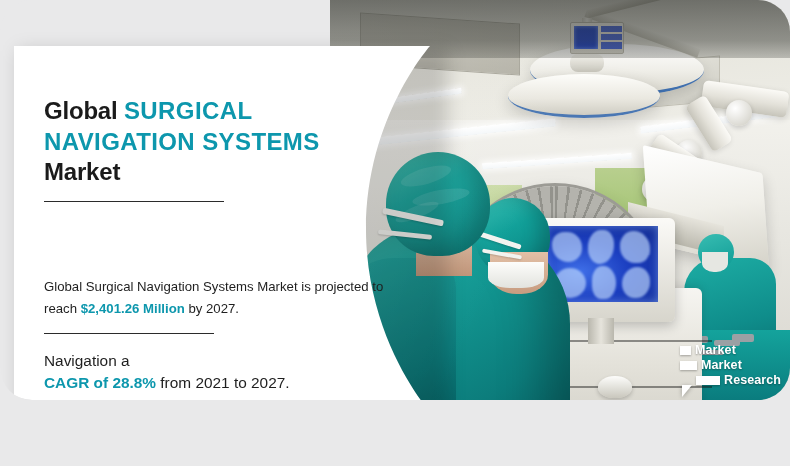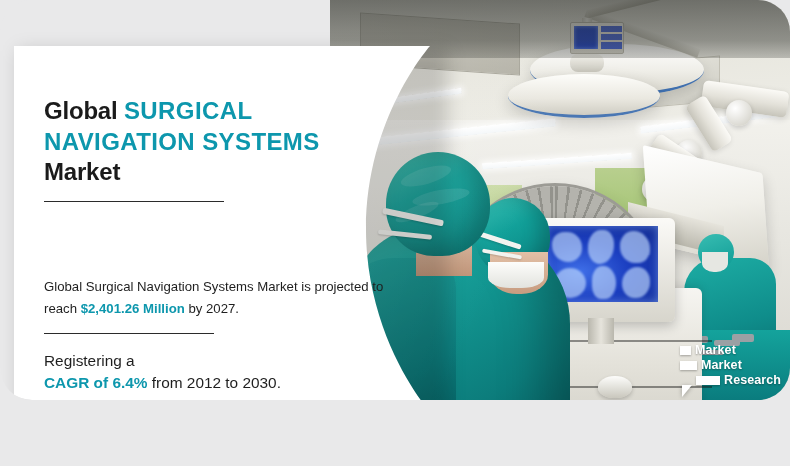--- a/index.html
+++ b/index.html
@@ -667,21 +667,21 @@
 
     <h1 class="title"><span>Global </span><span class="hl">SURGICAL NAVIGATION SYSTEMS</span><span> Market</span></h1>
 
 
     <div class="rule"></div>
 
     <p class="para"><span>Global Surgical Navigation Systems Market is projected to reach </span><span class="hl">$2,401.26 Million</span><span> by 2027.</span></p>
 
     <div class="rule r2"></div>
 
-    <p class="para2"><span class="l1">Registering a</span><span class="hl">CAGR of 6.4%</span><span> from 2012 to 2030.</span></p>
+    <p class="para2"><span class="l1">Navigation a</span><span class="hl">CAGR of 28.8%</span><span> from 2021 to 2027.</span></p>
   </div>
 
   <div class="logo">
     <div class="logo-bubble"></div>
     <div class="logo-row lr1">
       <span class="logo-bar lb1"></span>
       <span>Market</span>
     </div>
     <div class="logo-row lr2">
       <span class="logo-bar lb2"></span>

